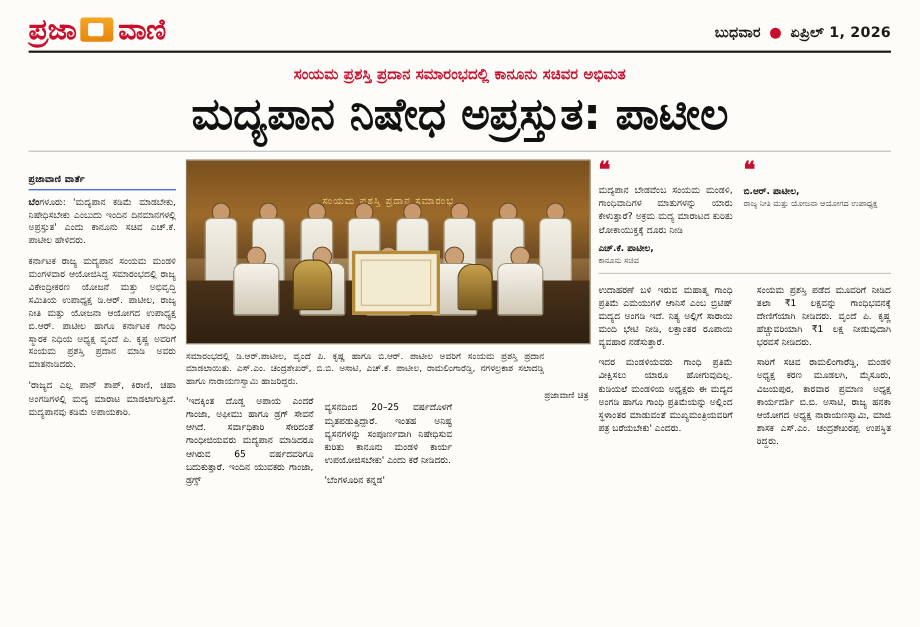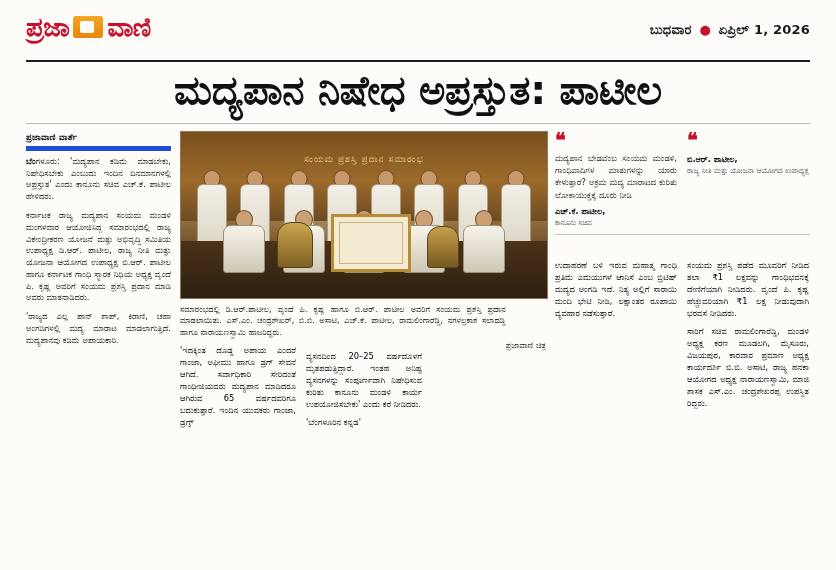--- a/index.html
+++ b/index.html
@@ -20,21 +20,21 @@
     box-sizing: border-box;
     padding: 14px 26px 10px 26px;
     overflow: hidden;
   }
   
   .masthead {
     display: flex;
     align-items: flex-end;
     justify-content: space-between;
     border-bottom: 2px solid #1a1a1a;
-    padding-bottom: 20px;
+    padding-bottom: 6px;
   }
   .logo-wrap {
     display: flex;
     align-items: center;
     gap: 2px;
   }
   .logo-text {
     font-size: 26px;
     font-weight: bold;
     color: #c8102e;
@@ -108,24 +108,25 @@
     color: #16130f;
     text-align: justify;
   }
   .col-1 { width: 148px; }
   .col-mid { width: 366px; }
   .col-quotes { width: 255px; display: flex; gap: 10px; }
   .byline {
     font-size: 8.5px;
     font-weight: bold;
     color: #111;
-    border-bottom: 5px solid #1d4ed8;
+    border-bottom: 1px solid #1d4ed8;
     padding-bottom: 3px;
     margin-bottom: 5px;
     letter-spacing: 0.2px;
+    margin-top: 12px;
   }
   .col-1 p { margin: 0 0 7px 0; }
   .col-1 p.lead::first-letter { font-weight: bold; }
   
   .photo {
     width: 366px;
     height: 166px;
     border: 1px solid #8a7a5c;
     background:
       radial-gradient(ellipse at 50% 18%, rgba(255,240,190,0.55) 0%, rgba(130,90,40,0.0) 55%),
@@ -134,21 +135,21 @@
     overflow: hidden;
   }
   .photo .backdrop {
     position: absolute;
     left: 0; right: 0; top: 0;
     height: 54%;
     background: linear-gradient(180deg, #7a4f1e 0%, #9c6a2a 55%, #6d4a22 100%);
   }
   .photo .bannertext {
     position: absolute;
-    top: 22px; left: 0; right: 0;
+    top: 32px; left: 0; right: 0;
     text-align: center;
     color: rgba(255,226,150,0.85);
     font-size: 9px;
     letter-spacing: 1px;
   }
   .photo .stage {
     position: absolute;
     left: 0; right: 0; bottom: 0;
     height: 34%;
     background: linear-gradient(180deg, #4a321a 0%, #2e1f10 100%);
@@ -297,22 +298,22 @@
     color: #444;
     text-align: left;
     margin-top: 1px;
   }
   .quote-sep {
     border-top: 1px solid #c9c2b4;
     margin: 7px 0 6px 0;
   }
   .qbody-cols {
     display: flex;
-    gap: 10px;
-    margin-top: 24px;
+    gap: 22px;
+    margin-top: 8px;
   }
   .qbody-cols .qc { width: 122px; font-size: 8.3px; line-height: 1.45; text-align: justify; }
   .qbody-cols .qc p { margin: 0 0 6px 0; }
 </style>
 </head>
 <body>
 
 <div class="page">
 
   <div class="masthead">
@@ -321,20 +322,21 @@
       <span class="logo-mark"></span>
       <span class="logo-text">ವಾಣಿ</span>
     </div>
     <div class="date-line">
       <span>ಬುಧವಾರ</span>
       <span class="dot">●</span>
       <span>ಏಪ್ರಿಲ್ 1, 2026</span>
     </div>
   </div>
 
+  <div class="kicker">ಸಂಯಮ ಪ್ರಶಸ್ತಿ ಪ್ರದಾನ ಸಮಾರಂಭದಲ್ಲಿ ಕಾನೂನು ಸಚಿವರ ಅಭಿಮತ</div>
 
   <div class="headline">ಮದ್ಯಪಾನ ನಿಷೇಧ ಅಪ್ರಸ್ತುತ: ಪಾಟೀಲ</div>
 
   <div class="rule-under-head"></div>
 
   <div class="body-grid">
 
     <div class="col col-1">
       <div class="byline">ಪ್ರಜಾವಾಣಿ ವಾರ್ತೆ</div>
       <p class="lead">ಬೆಂಗಳೂರು: 'ಮದ್ಯಪಾನ ಕಡಿಮೆ ಮಾಡಬೇಕು, ನಿಷೇಧಿಸಬೇಕು ಎಂಬುದು ಇಂದಿನ ದಿನಮಾನಗಳಲ್ಲಿ ಅಪ್ರಸ್ತುತ' ಎಂದು ಕಾನೂನು ಸಚಿವ ಎಚ್.ಕೆ. ಪಾಟೀಲ ಹೇಳಿದರು.</p>
@@ -433,20 +435,21 @@
         <div class="quote-col">
           <div class="quote-mark">❝</div>
           <div class="quote-attr">ಬಿ.ಆರ್. ಪಾಟೀಲ,</div>
           <div class="quote-role">ರಾಜ್ಯ ನೀತಿ ಮತ್ತು ಯೋಜನಾ ಆಯೋಗದ ಉಪಾಧ್ಯಕ್ಷ</div>
         </div>
       </div>
       <div class="quote-sep"></div>
       <div class="qbody-cols">
         <div class="qc">
           <p>ಉದಾಹರಣೆ ಬಳಿ ಇರುವ ಮಹಾತ್ಮ ಗಾಂಧಿ ಪ್ರತಿಮೆ ಎಮಯುಗಳೆ ಆಾನಿಸೆ ಎಂಬ ಬ್ರಿಟಿಷ್‌ ಮದ್ಯದ ಅಂಗಡಿ ಇದೆ. ನಿತ್ಯ ಅಲ್ಲಿಗೆ ಸಾರಾಯಿ ಮಂದಿ ಭೇಟಿ ನೀಡಿ, ಲಕ್ಷಾಂತರ ರೂಪಾಯಿ ವ್ಯವಹಾರ ನಡೆಸುತ್ತಾರೆ.</p>
+          <p>ಇದರ ಮಂಡಳಿಯವರು ಗಾಂಧಿ ಪ್ರತಿಮೆ ವೀಕ್ಷಿಸಲು ಯಾರೂ ಹೋಗುವುದಿಲ್ಲ. ಕುಡಿಯಲೆ ಮಂಡಳಿಯ ಅಧ್ಯಕ್ಷರು ಈ ಮದ್ಯದ ಅಂಗಡಿ ಹಾಗೂ ಗಾಂಧಿ ಪ್ರತಿಮೆಯನ್ನು ಅಲ್ಲಿಂದ ಸ್ಥಳಾಂತರ ಮಾಡುವಂತೆ ಮುಖ್ಯಮಂತ್ರಿಯವರಿಗೆ ಪತ್ರ ಬರೆಯಬೇಕು' ಎಂದರು.</p>
         </div>
         <div class="qc">
           <p>ಸಂಯಮ ಪ್ರಶಸ್ತಿ ಪಡೆದ ಮೂವರಿಗೆ ನೀಡಿದ ತಲಾ ₹1 ಲಕ್ಷವನ್ನು ಗಾಂಧಿಭವನಕ್ಕೆ ದೇಣಿಗೆಯಾಗಿ ನೀಡಿದರು. ವೃಂದೆ ಪಿ. ಕೃಷ್ಣ ಹೆಚ್ಚುವರಿಯಾಗಿ ₹1 ಲಕ್ಷ ನೀಡುವುದಾಗಿ ಭರವಸೆ ನೀಡಿದರು.</p>
           <p>ಸಾರಿಗೆ ಸಚಿವ ರಾಮಲಿಂಗಾರೆಡ್ಡಿ, ಮಂಡಳಿ ಅಧ್ಯಕ್ಷ ಕರಣ ಮೂಡಲಗಿ, ಮೈಸೂರು, ವಿಜಯಪುರ, ಕಾರವಾರ ಪ್ರಮಾಣ ಅಧ್ಯಕ್ಷ ಕಾರ್ಯದರ್ಶಿ ಬಿ.ಬಿ. ಅಸಾಟಿ, ರಾಜ್ಯ ಹನಕಾ ಆಯೋಗದ ಅಧ್ಯಕ್ಷ ನಾರಾಯಣಸ್ವಾಮಿ, ಮಾಜಿ ಶಾಸಕ ಎಸ್.ಎಂ. ಚಂದ್ರಶೇಖರಪ್ಪ ಉಪಸ್ಥಿತ ರಿದ್ದರು.</p>
         </div>
       </div>
     </div>
 
   </div>
 </div>

